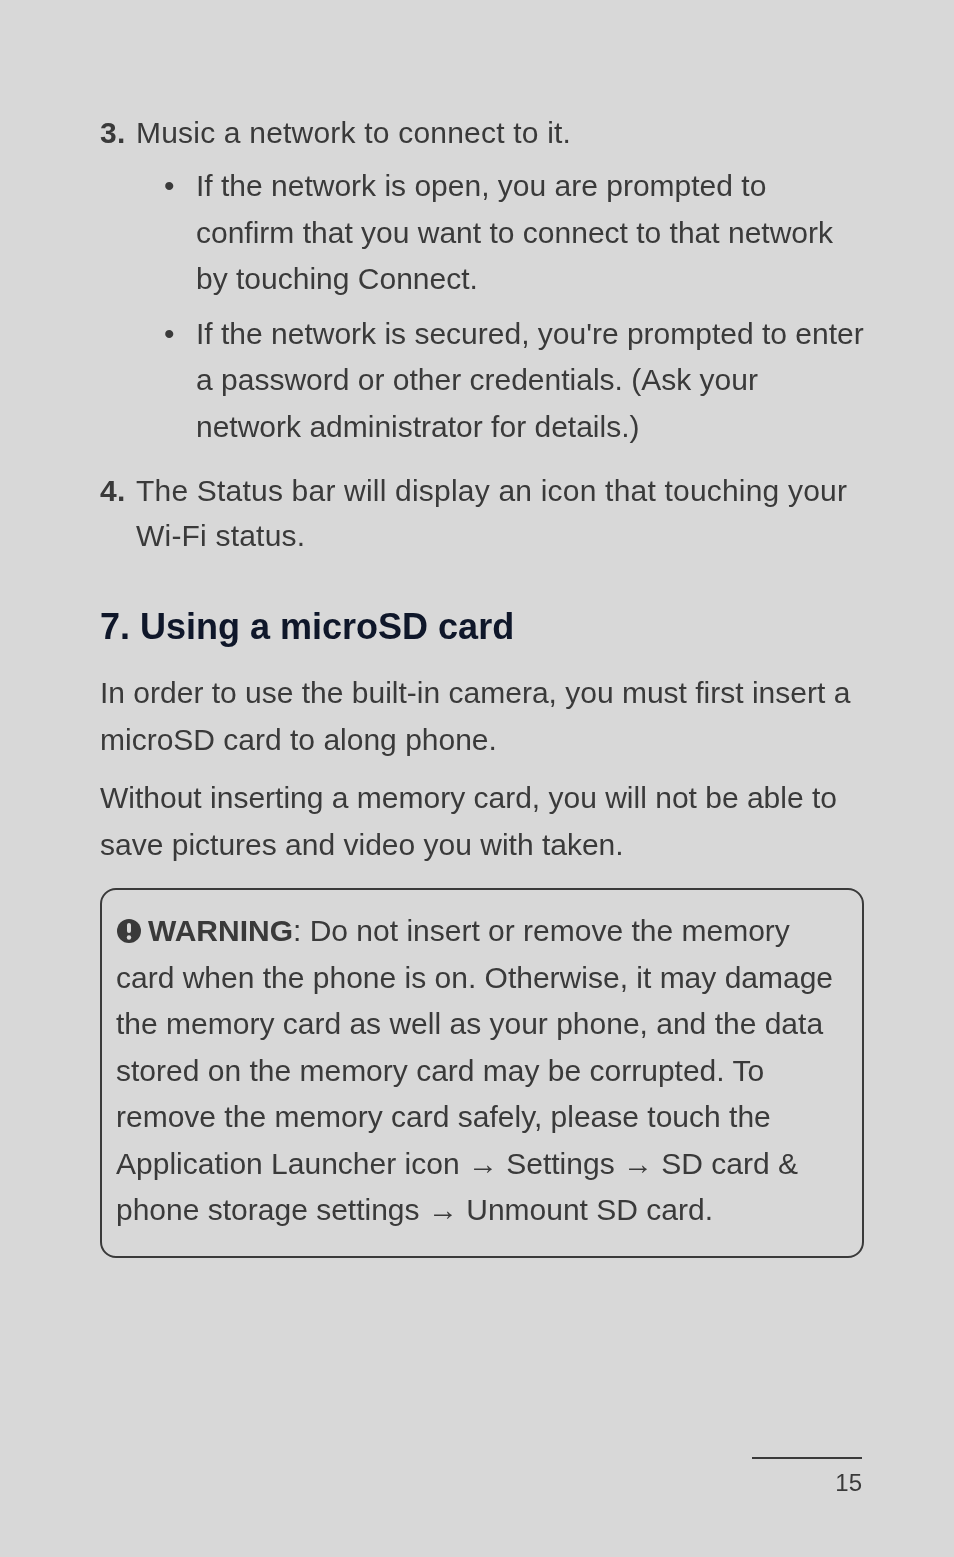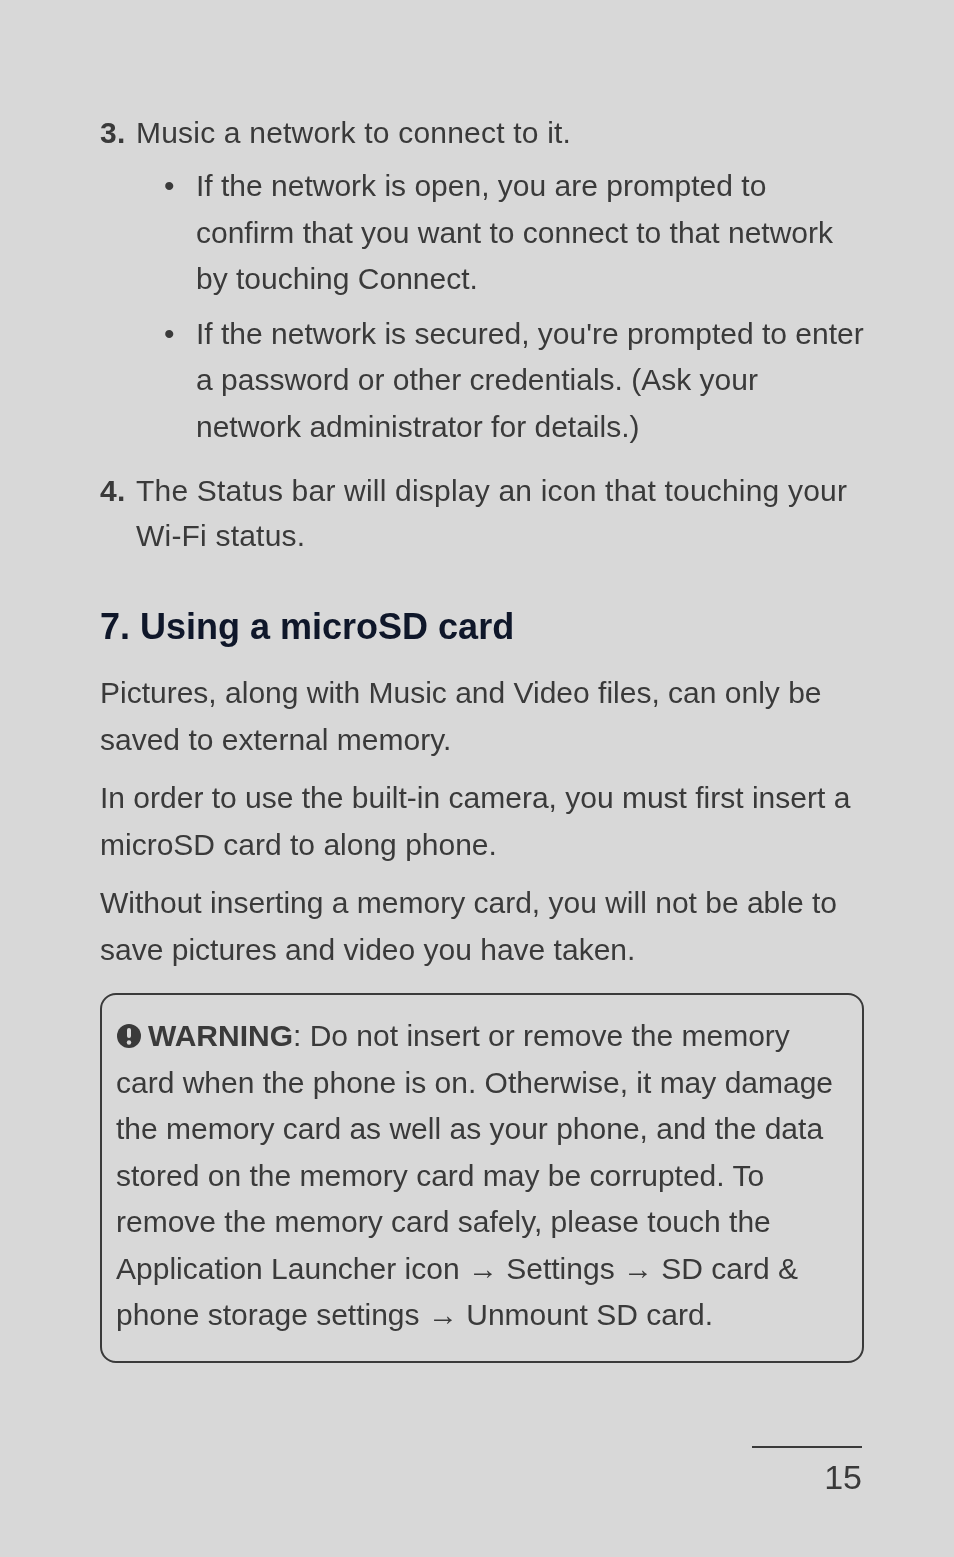--- a/index.html
+++ b/index.html
@@ -92,21 +92,21 @@
     text-align: right;
   }
   .foot-rule {
     border: none;
     border-top: 2px solid #3a3a3a;
     width: 110px;
     margin-bottom: 10px;
     margin-left: auto;
   }
   .pagenum {
-    font-size: 34px;
+    font-size: 24px;
     font-weight: 300;
     color: #3a3a3a;
   }
 </style>
 </head>
 <body>
 
 <div class="page">
 
   <div class="step">
@@ -130,23 +130,22 @@
 
   <div class="step">
     <div class="step-line">
       <span class="step-num">4.</span>
       <span class="step-text">The Status bar will display an icon that touching your Wi-Fi status.</span>
     </div>
   </div>
 
   <h2 class="section-heading">7. Using a microSD card</h2>
 
-  <p class="para">Pictures, along with Music and Video files, can only be saved to external memory.</p>
   <p class="para">In order to use the built-in camera, you must first insert a microSD card to along phone.</p>
-  <p class="para">Without inserting a memory card, you will not be able to save pictures and video you have taken.</p>
+  <p class="para">Without inserting a memory card, you will not be able to save pictures and video you with taken.</p>
 
   <div class="warning-box">
     <span class="warn-icon">
       <svg width="26" height="26" viewBox="0 0 26 26">
         <circle cx="13" cy="13" r="12" fill="#3a3a3a"></circle>
         <rect x="11" y="5" width="4" height="10" rx="2" fill="#d8d8d8"></rect>
         <circle cx="13" cy="19.5" r="2.2" fill="#d8d8d8"></circle>
       </svg>
     </span><span class="warn-title">WARNING</span><span>: Do not insert or remove the memory card when the phone is on. Otherwise, it may damage the memory card as well as your phone, and the data stored on the memory card may be corrupted. To remove the memory card safely, please touch the </span><span class="bold">Application Launcher icon</span><span class="bold"> → </span><span class="bold">Settings</span><span class="bold"> → </span><span class="bold">SD card &amp; phone storage settings</span><span class="bold"> → </span><span class="bold">Unmount SD card</span><span>.</span>
   </div>

